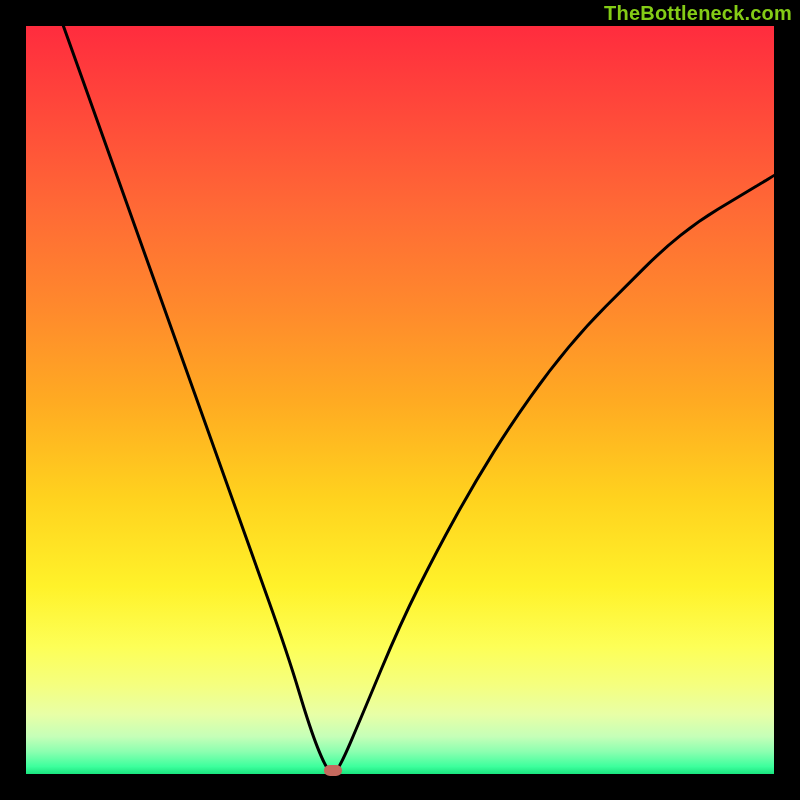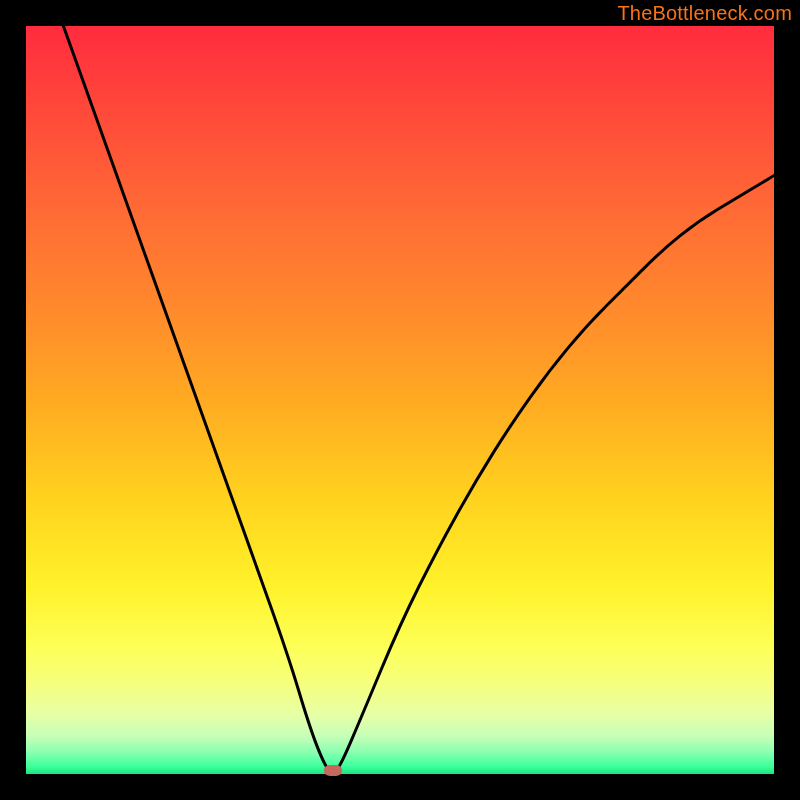--- a/index.html
+++ b/index.html
@@ -42,24 +42,24 @@
       #c5ffb8 95%,
       #8cffb0 97%,
       #3dff9d 99%,
       #19e47e 100%
     );
   }
   .watermark {
     position: absolute;
     top: 2px;
     right: 8px;
-    color: #f97316;
+    color: #84cc16;
     font-size: 20px;
     letter-spacing: 0.2px;
-    font-weight: 400;
+    font-weight: 700;
     user-select: none;
     text-align: center;
   }
   svg.curve {
     position: absolute;
     top: 0;
     left: 0;
   }
   .marker {
     position: absolute;

